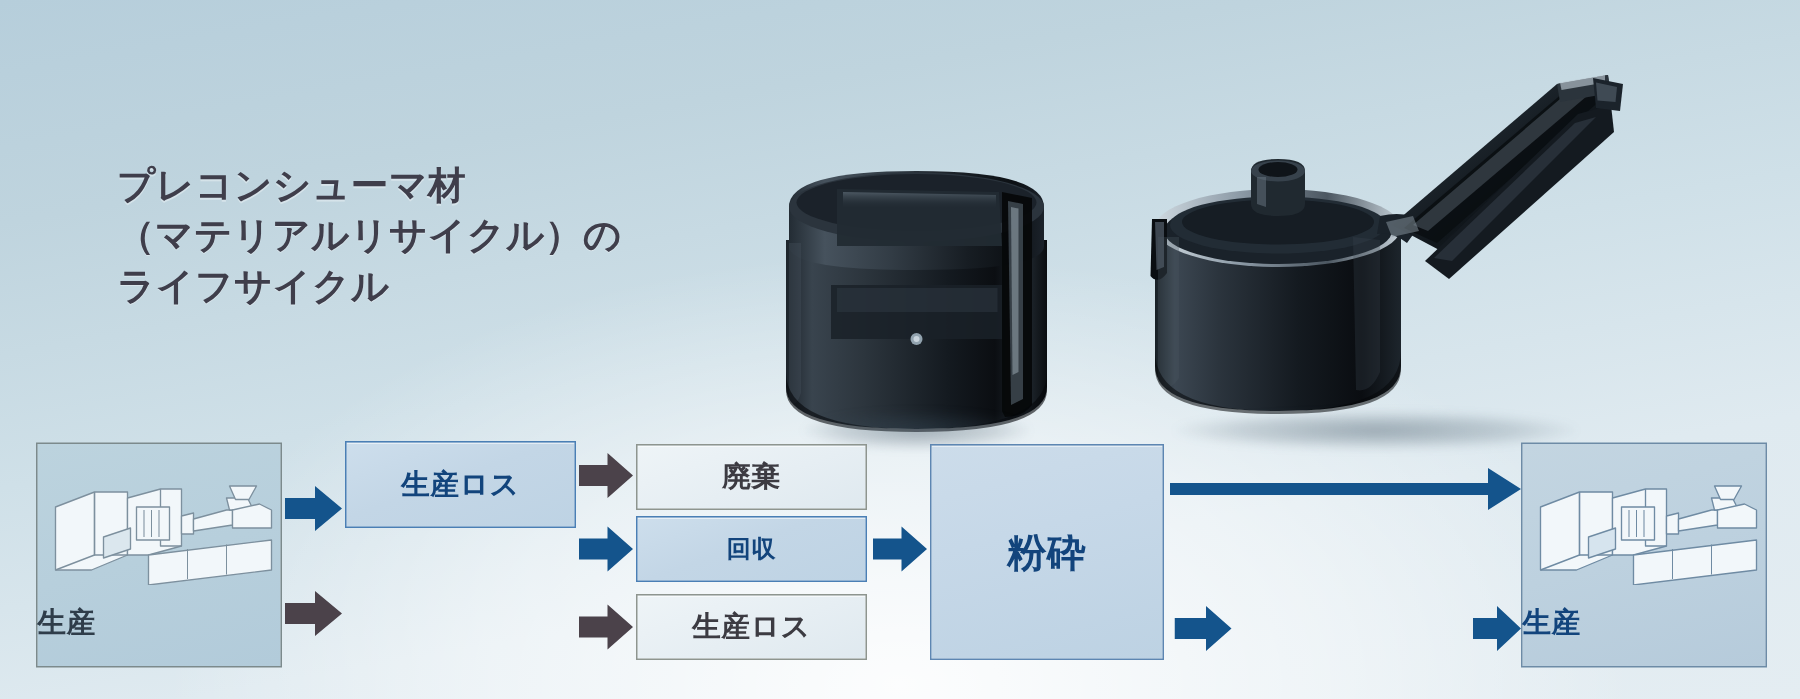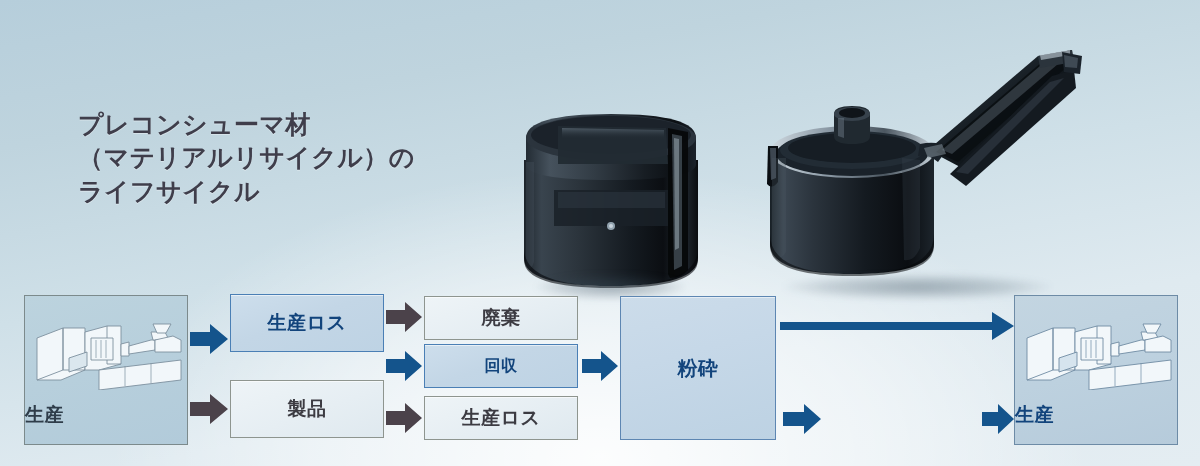--- a/index.html
+++ b/index.html
@@ -230,37 +230,34 @@
         <path d="M36 40 L54 34 L54 48 L36 54 Z" fill="#dbe7ee"></path>
       </g>
     </svg>
     <div class="box-label" style="bottom:16px; font-size:19px;">生産</div>
   </div>
 
   <div class="box blue" style="left:230px; top:294px; width:154px; height:58px; font-size:19px;">
     <span>生産ロス</span>
   </div>
 
-  <div class="box gray" style="left:230px; top:380px; width:154px; height:58px; font-size:19px;">
-    <span>製品</span>
-  </div>
 
   <div class="box gray" style="left:424px; top:296px; width:154px; height:44px; font-size:19px;">
     <span>廃棄</span>
   </div>
 
   <div class="box blue" style="left:424px; top:344px; width:154px; height:44px; font-size:16px;">
     <span>回収</span>
   </div>
 
   <div class="box gray" style="left:424px; top:396px; width:154px; height:44px; font-size:19px;">
     <span>生産ロス</span>
   </div>
 
-  <div class="box panel" style="left:620px; top:296px; width:156px; height:144px; font-size:20px;">
+  <div class="box panel" style="left:620px; top:296px; width:156px; height:144px; font-size:26px;">
     <span>粉砕</span>
   </div>
 
 
   <div class="box prod" style="left:1014px; top:295px; width:164px; height:150px;">
     <svg class="machine" width="150" height="72" viewBox="0 0 150 72" style="left:8px; top:22px;">
       <g fill="#f2f7fa" stroke="#6f8ba3" stroke-width="0.9" stroke-linejoin="round">
         <path d="M4 20 L30 10 L52 10 L52 52 L28 62 L4 62 Z"></path>
         <path d="M30 10 L30 52 L52 52" fill="none"></path>
         <path d="M4 62 L30 52 L30 10" fill="none"></path>

